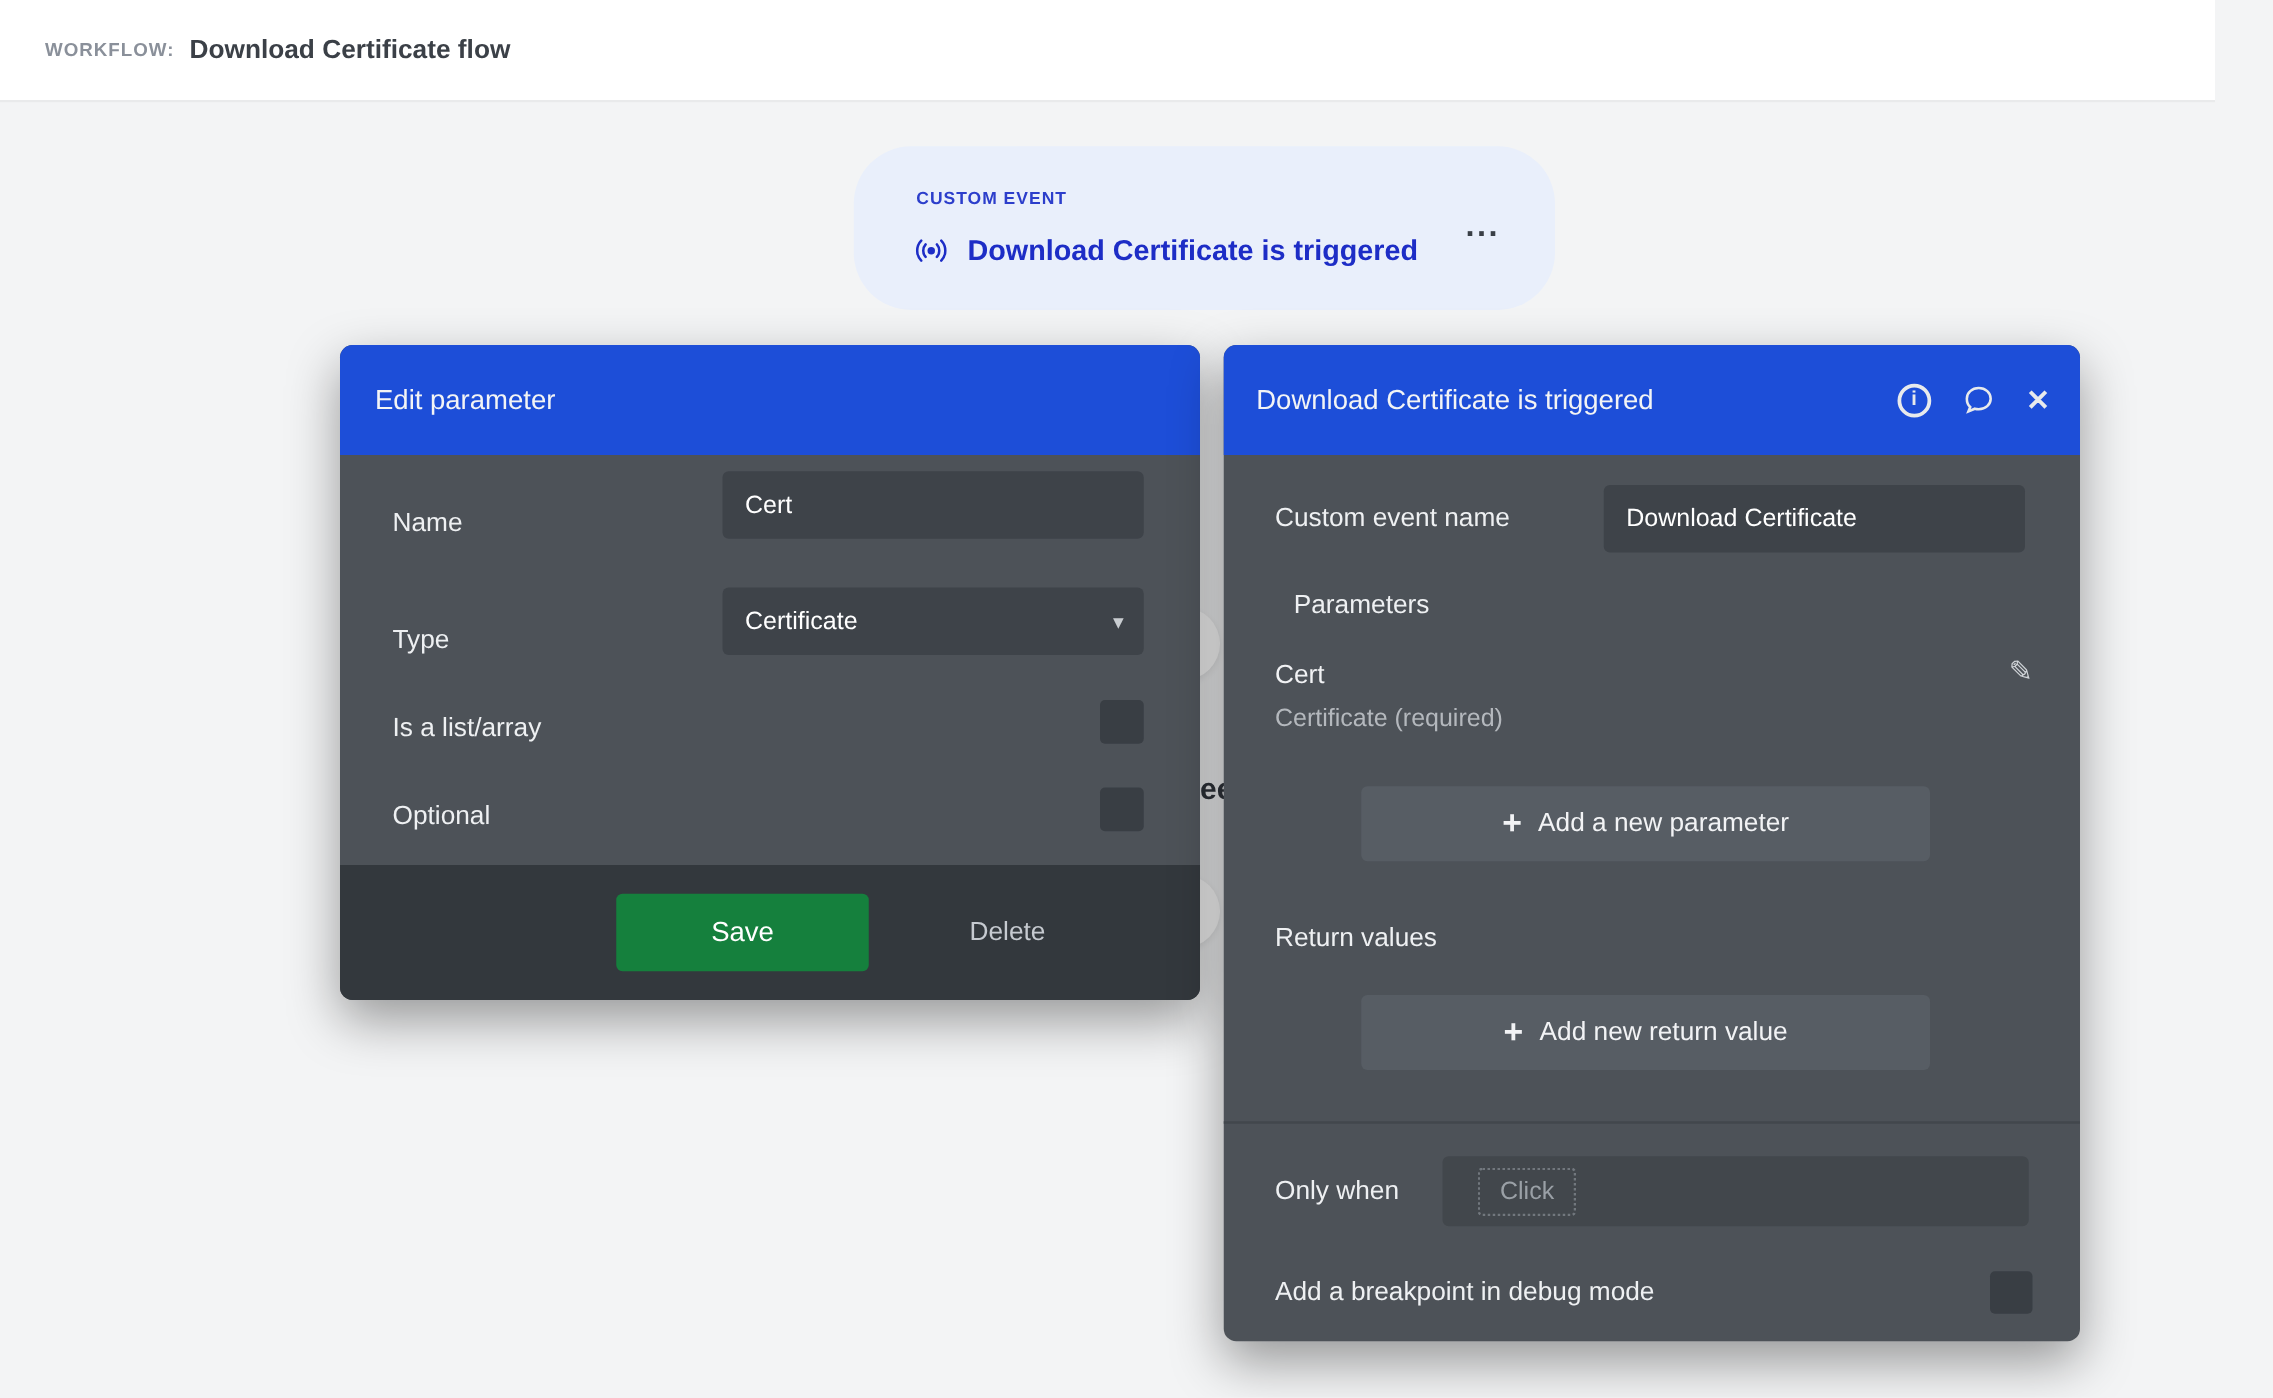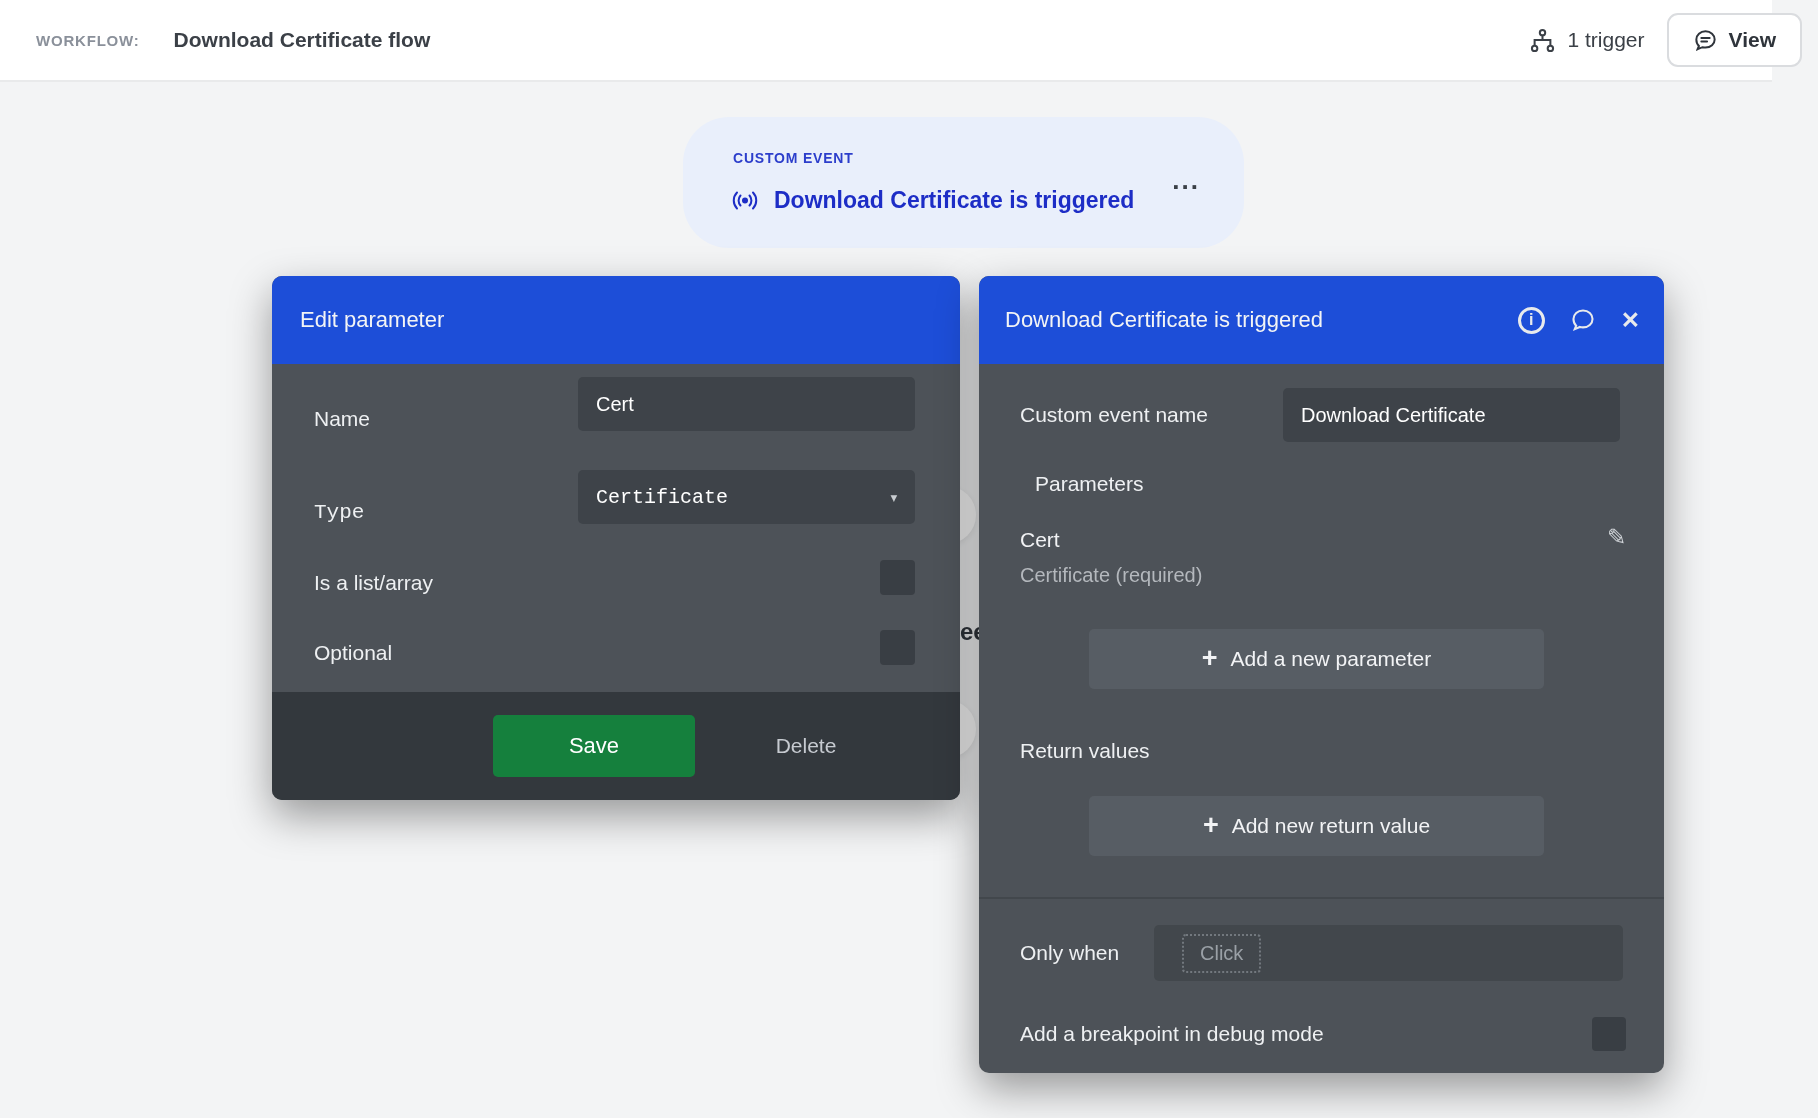--- a/index.html
+++ b/index.html
@@ -13,21 +13,21 @@
   }
   .stage { position: absolute; inset: 0; }
 
   
   .topbar {
     position: absolute; top: 0; left: 0; width: 1772px; height: 82px;
     background: #ffffff; border-bottom: 2px solid #e9eaeb;
     display: flex; align-items: center; padding-left: 36px; z-index: 5;
   }
   .wf-label { color: #8a909a; font-size: 15px; font-weight: 700; letter-spacing: .8px; }
-  .wf-title { margin-left: 34px; font-size: 21px; font-weight: 700; color: #3b4047; }
+  .wf-title { margin-left: 12px; font-size: 21px; font-weight: 700; color: #3b4047; }
   .topbar-right { margin-left: auto; display: flex; align-items: center; gap: 22px; }
   .trigger-chip { display: flex; align-items: center; gap: 11px; font-size: 21px; color: #3b4047; }
   .view-btn {
     display: flex; align-items: center; gap: 11px; height: 54px; padding: 0 24px;
     border: 2px solid #dadcdf; border-radius: 11px; background: #fff;
     font-size: 21px; font-weight: 700; color: #2f343b; margin-right: -30px; cursor: pointer;
     font-family: inherit; white-space: nowrap;
   }
 
   
@@ -67,21 +67,21 @@
     position: relative; cursor: pointer; color: #ffffff;
   }
   .dropdown .caret { position: absolute; right: 16px; color: #c9cdd1; font-size: 17px; }
   .checkbox { width: 35px; height: 35px; background: #393e44; border-radius: 4px; cursor: pointer; }
 
   
   #edit-dialog { left: 272px; top: 276px; width: 688px; height: 524px; }
   .er { position: absolute; left: 42px; display: flex; align-items: flex-end; width: 601px; }
   .er .field-label { flex: 0 0 264px; }
   #row-name { top: 101px; height: 54px; }
-  #row-type { top: 194px; height: 54px; font-family: Liberation Mono, monospace; }
+  #row-type { top: 194px; height: 54px; }
   #row-list { top: 283px; height: 36px; }
   #row-optional { top: 353px; height: 36px; }
   .er .checkbox { margin-left: auto; }
   .dialog-footer {
     position: absolute; left: 0; right: 0; bottom: 0; height: 108px;
     background: #33383d; border-radius: 0 0 10px 10px;
   }
   .save-btn {
     position: absolute; left: 221px; top: 23px; width: 202px; height: 62px;
     background: #15803d; border: none; border-radius: 5px; color: #ffffff;
@@ -139,42 +139,20 @@
   svg { display: block; }
 </style>
 </head>
 <body>
 
 <div class="stage">
 
   <div class="topbar">
     <span class="wf-label">WORKFLOW:</span>
     <span class="wf-title">Download Certificate flow</span>
-    <div class="topbar-right">
-      <div class="trigger-chip">
-        <span>
-          <svg width="27" height="27" viewBox="0 0 24 24" fill="none" stroke="#3b4047" stroke-width="1.8">
-            <circle cx="12" cy="5" r="2.4"></circle>
-            <circle cx="5" cy="19" r="2.4"></circle>
-            <circle cx="19" cy="19" r="2.4"></circle>
-            <path d="M12 7.4v4.1M12 11.5H5v5.1M12 11.5h7v5.1"></path>
-          </svg>
-        </span>
-        <span>1 trigger</span>
-      </div>
-      <button class="view-btn">
-        <span>
-          <svg width="25" height="25" viewBox="0 0 24 24" fill="none" stroke="#2f343b" stroke-width="1.9" stroke-linecap="round">
-            <path d="M12 3.2c5 0 8.8 3.4 8.8 7.8S17 18.8 12 18.8c-1 0-2-.13-2.9-.38L4.4 20.4l1.3-3.2c-1.5-1.4-2.5-3.3-2.5-6.2 0-4.4 3.8-7.8 8.8-7.8z"></path>
-            <path d="M8 9.7h8M8 13h5.5"></path>
-          </svg>
-        </span>
-        <span>View</span>
-      </button>
-    </div>
   </div>
 
   <div class="frag-card" id="frag1"></div>
   <div class="frag-card" id="frag2"></div>
   <span class="frag-text">ee</span>
 
   <div class="event-pill">
     <span class="event-kicker">CUSTOM EVENT</span>
     <div class="event-title-row">
       <span>

